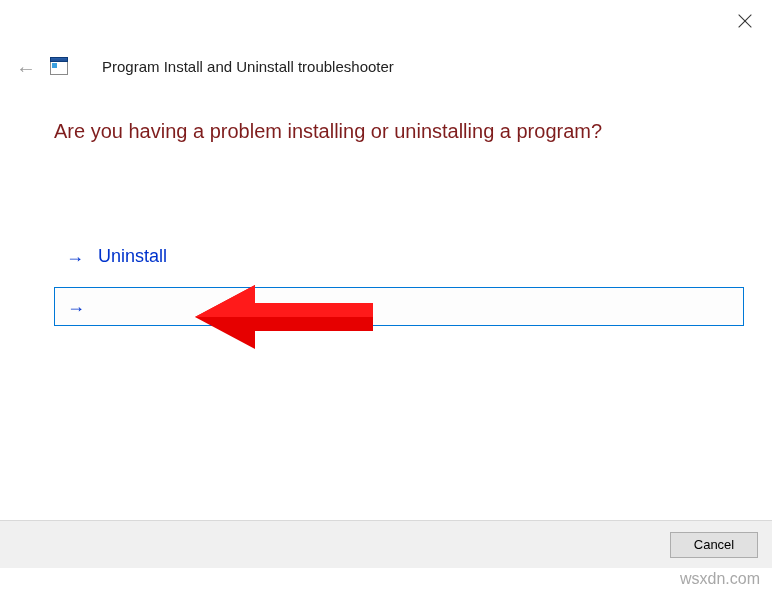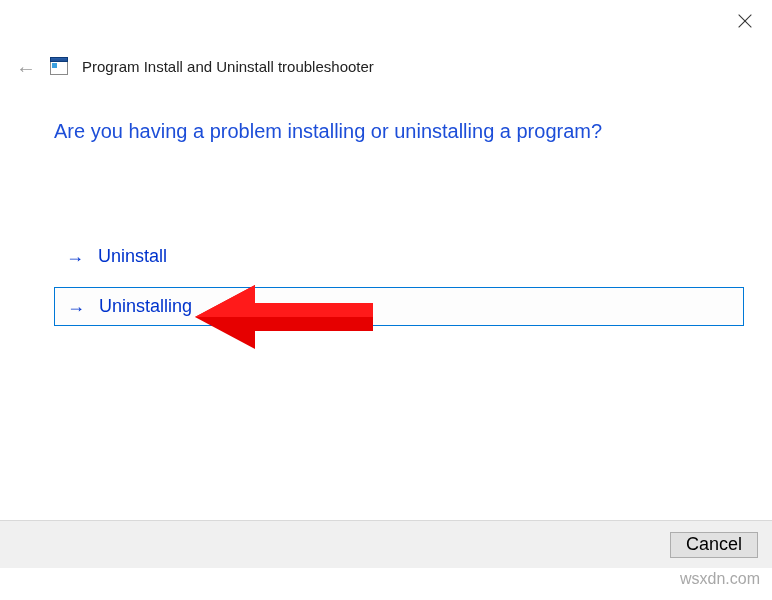--- a/index.html
+++ b/index.html
@@ -73,29 +73,30 @@
     .app-icon .bottom::before {
       content: '';
       position: absolute;
       top: 1px; left: 1px;
       width: 5px; height: 5px;
       background: #3aa0e0;
     }
     .header-title {
       font-size: 15px;
       color: #222;
+      margin-left: 20px;
     }
 
     .main-heading {
       position: absolute;
       top: 120px;
       left: 54px;
       font-size: 20px;
       font-weight: 400;
-      color: #1d4ed8;
+      color: #7f1d1d;
     }
 
     .options {
       position: absolute;
       top: 238px;
       left: 54px;
       right: 28px;
     }
     .option {
       display: flex;
@@ -136,21 +137,21 @@
       display: flex;
       justify-content: flex-end;
       align-items: center;
       padding-right: 14px;
     }
     .cancel-btn {
       width: 88px;
       height: 26px;
       background: #e1e1e1;
       border: 1px solid #adadad;
-      font-size: 18px;
+      font-size: 13px;
       color: #000;
       cursor: pointer;
     }
     .watermark {
       position: absolute;
       bottom: 12px;
       right: 12px;
       font-size: 16px;
       color: #a8a8a8;
     }
@@ -171,21 +172,20 @@
 
 <h1 class="main-heading">Are you having a problem installing or uninstalling a program?</h1>
 
 <div class="options">
   <div class="option">
     <span class="arrow">→</span>
     <span>Uninstall</span>
   </div>
   <div class="option selected">
     <span class="arrow">→</span>
-    <span>Uninstalling</span>
   </div>
 </div>
 
 <svg class="red-arrow" viewBox="0 0 180 80">
   <polygon points="0,40 60,8 60,26 178,26 178,54 60,54 60,72" fill="#e60000"></polygon>
   <polygon points="0,40 60,8 60,26 178,26 178,40" fill="#ff1a1a"></polygon>
 </svg>
 
 <div class="footer">
   <button class="cancel-btn">Cancel</button>

